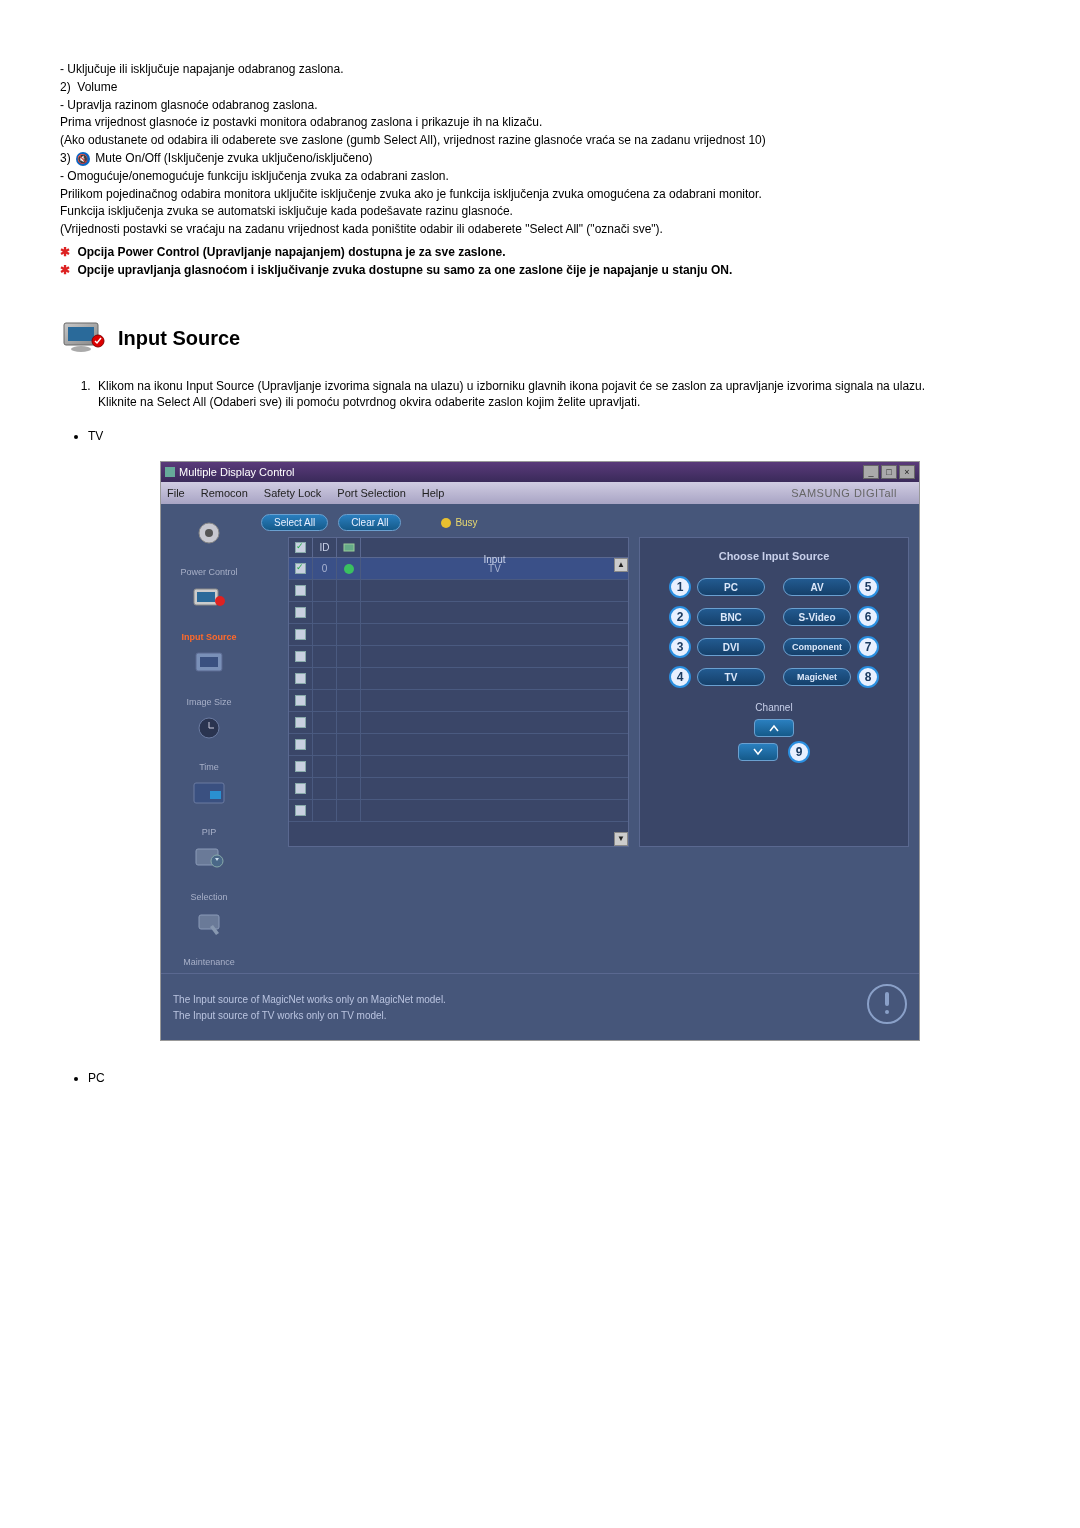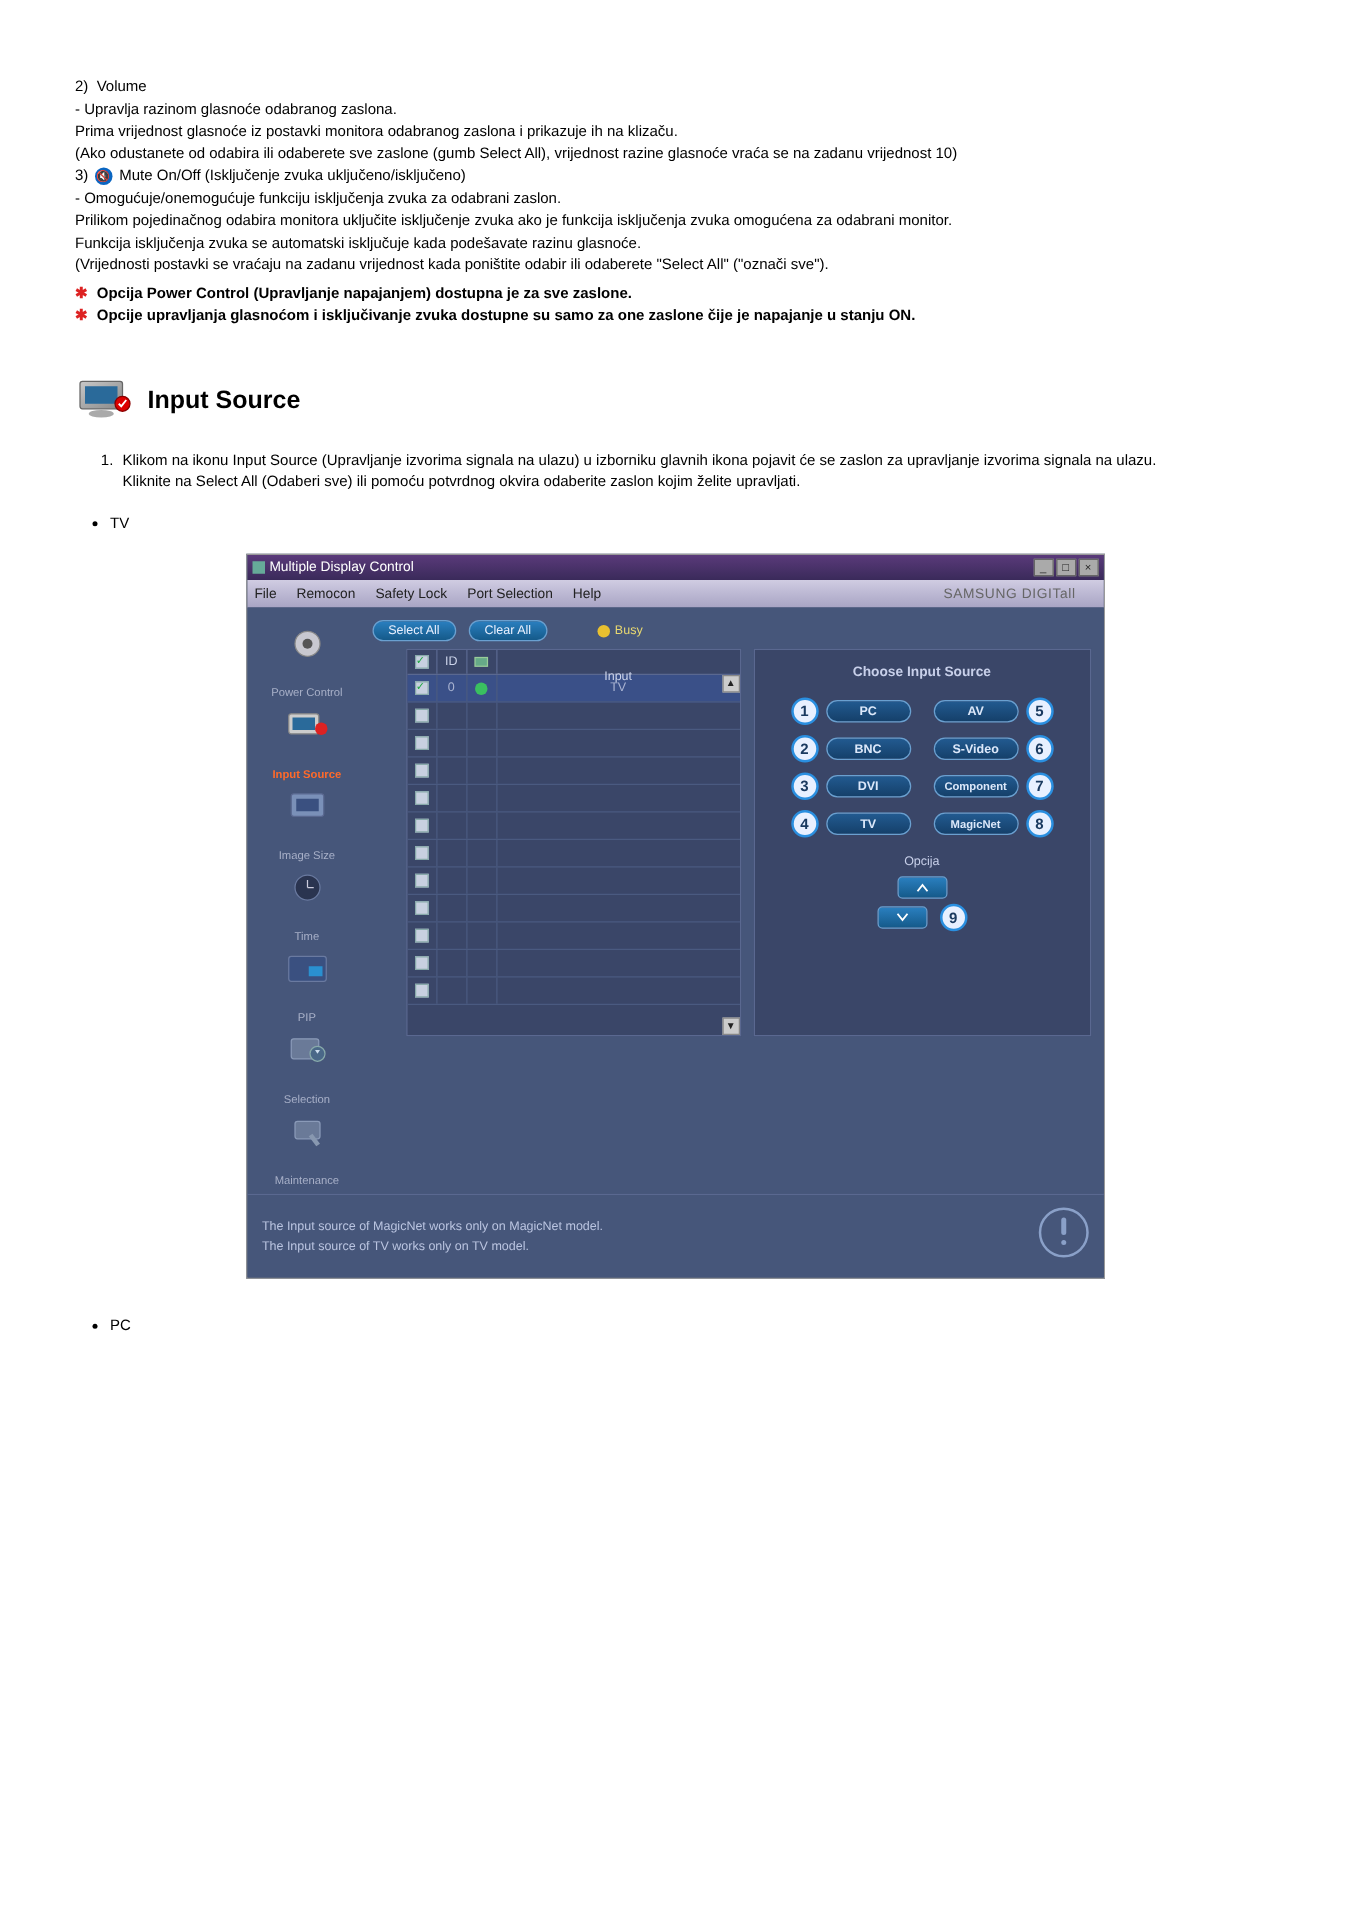--- a/index.html
+++ b/index.html
@@ -13,21 +13,21 @@
 .bold { font-weight:bold; }
 .mute-icon { display:inline-block; width:14px; height:14px; border-radius:50%; background:#0a66c2; color:#fff; font-size:9px; line-height:14px; text-align:center; vertical-align:middle; margin:0 2px; }
 .section-header { display:flex; align-items:center; margin: 40px 0 20px 0; }
 .monitor-icon { margin-right:10px; }
 .section-title { font-size:20px; font-weight:bold; font-family: Arial, sans-serif; }
 ol.numbered { list-style: decimal; margin-left: 34px; }
 ol.numbered li { line-height:1.4; padding-left:4px; }
 .bullet-simple { margin-left:16px; list-style: disc; }
 .bullet-simple li { margin:6px 0; }
 .screenshot-wrap { display:flex; justify-content:center; margin:18px 0 30px 0; }
-.app-window { width:687px; background:#3a4a6b; border:1px solid #999; font-family: Tahoma, sans-serif; font-size:11px; color:#d8deea; }
+.app-window { width:760px; background:#3a4a6b; border:1px solid #999; font-family: Tahoma, sans-serif; font-size:11px; color:#d8deea; }
 .titlebar { height:20px; background:linear-gradient(#5a3a7a,#3a2a5a); display:flex; align-items:center; justify-content:space-between; padding:0 4px; color:#fff; font-size:11px; }
 .titlebar-icon { display:inline-flex; align-items:center; gap:4px; }
 .titlebar .square { width:10px;height:10px;background:#6a9;display:inline-block; }
 .win-buttons { display:flex; gap:2px; }
 .win-btn { width:16px;height:14px;background:#aaa;border:1px solid #666;font-size:9px;line-height:12px;text-align:center;color:#222; }
 .menubar { height:22px; background:linear-gradient(#d0cce2,#a8a4c4); display:flex; align-items:center; padding:0 6px; color:#222; }
 .menubar span { margin-right:16px; font-size:11px; }
 .brand-area { margin-left:auto; font-size:9px; color:#666; letter-spacing:0.5px; font-family: Arial; }
 .app-body { display:flex; background:#46567a; padding:10px 10px 4px 6px; gap:8px; }
 .sidebar { width:84px; display:flex; flex-direction:column; gap:0px; }
@@ -75,20 +75,21 @@
 .footer-text { font-size:10px; color:#bac4e0; line-height:1.6; }
 .footer-icon { width:40px; height:40px; border-radius:50%; border:2px solid #8aa0c8; display:flex; align-items:center;justify-content:center; color:#8aa0c8; position:relative; }
 .footer-icon::before { content:""; width:4px; height:14px; background:#8aa0c8; border-radius:2px; position:absolute; top:6px; }
 .footer-icon::after { content:""; width:4px; height:4px; background:#8aa0c8; border-radius:50%; position:absolute; bottom:8px; }
 .pc-bullet { margin-top: 20px; }
 </style>
 </head>
 <body>
 
 <div class="content-block">
+  <div class="line indent-2">- Uključuje ili isključuje napajanje odabranog zaslona.</div>
 
   <div class="line indent-1">
     <span>2)</span>&nbsp;
     <span>Volume</span>
   </div>
   <div class="line indent-2">- Upravlja razinom glasnoće odabranog zaslona.</div>
   <div class="line indent-3">Prima vrijednost glasnoće iz postavki monitora odabranog zaslona i prikazuje ih na klizaču.</div>
   <div class="line indent-3">(Ako odustanete od odabira ili odaberete sve zaslone (gumb Select All), vrijednost razine glasnoće vraća se na zadanu vrijednost 10)</div>
 
   <div class="line indent-1">
@@ -395,21 +396,21 @@
             <div class="src-cell left">
               <span class="circ-num">4</span>
               <span class="src-btn">TV</span>
             </div>
             <div class="src-cell">
               <span class="src-btn" style="font-size:9px;">MagicNet</span>
               <span class="circ-num">8</span>
             </div>
           </div>
           <div class="channel-sec">
-            <div class="ch-label">Opcija</div>
+            <div class="ch-label">Channel</div>
             <div class="ch-btn">
               <svg width="10" height="8">
                     <path d="M1 7 L5 2 L9 7" stroke="#fff" stroke-width="1.5" fill="none"></path>
                   </svg>
             </div>
             <div class="ch-row">
               <div class="ch-btn">
                 <svg width="10" height="8">
                       <path d="M1 1 L5 6 L9 1" stroke="#fff" stroke-width="1.5" fill="none"></path>
                     </svg>

